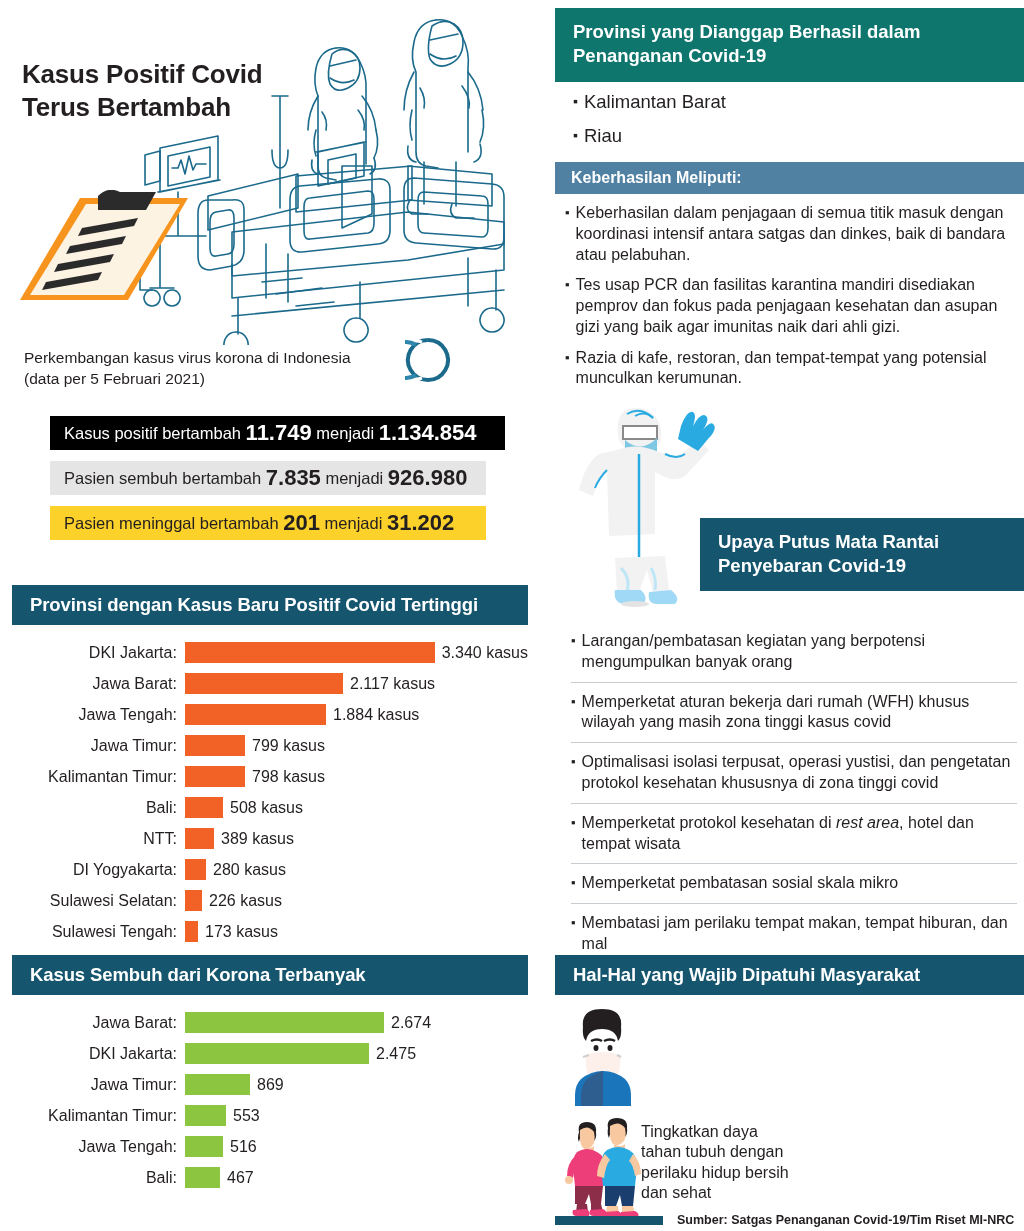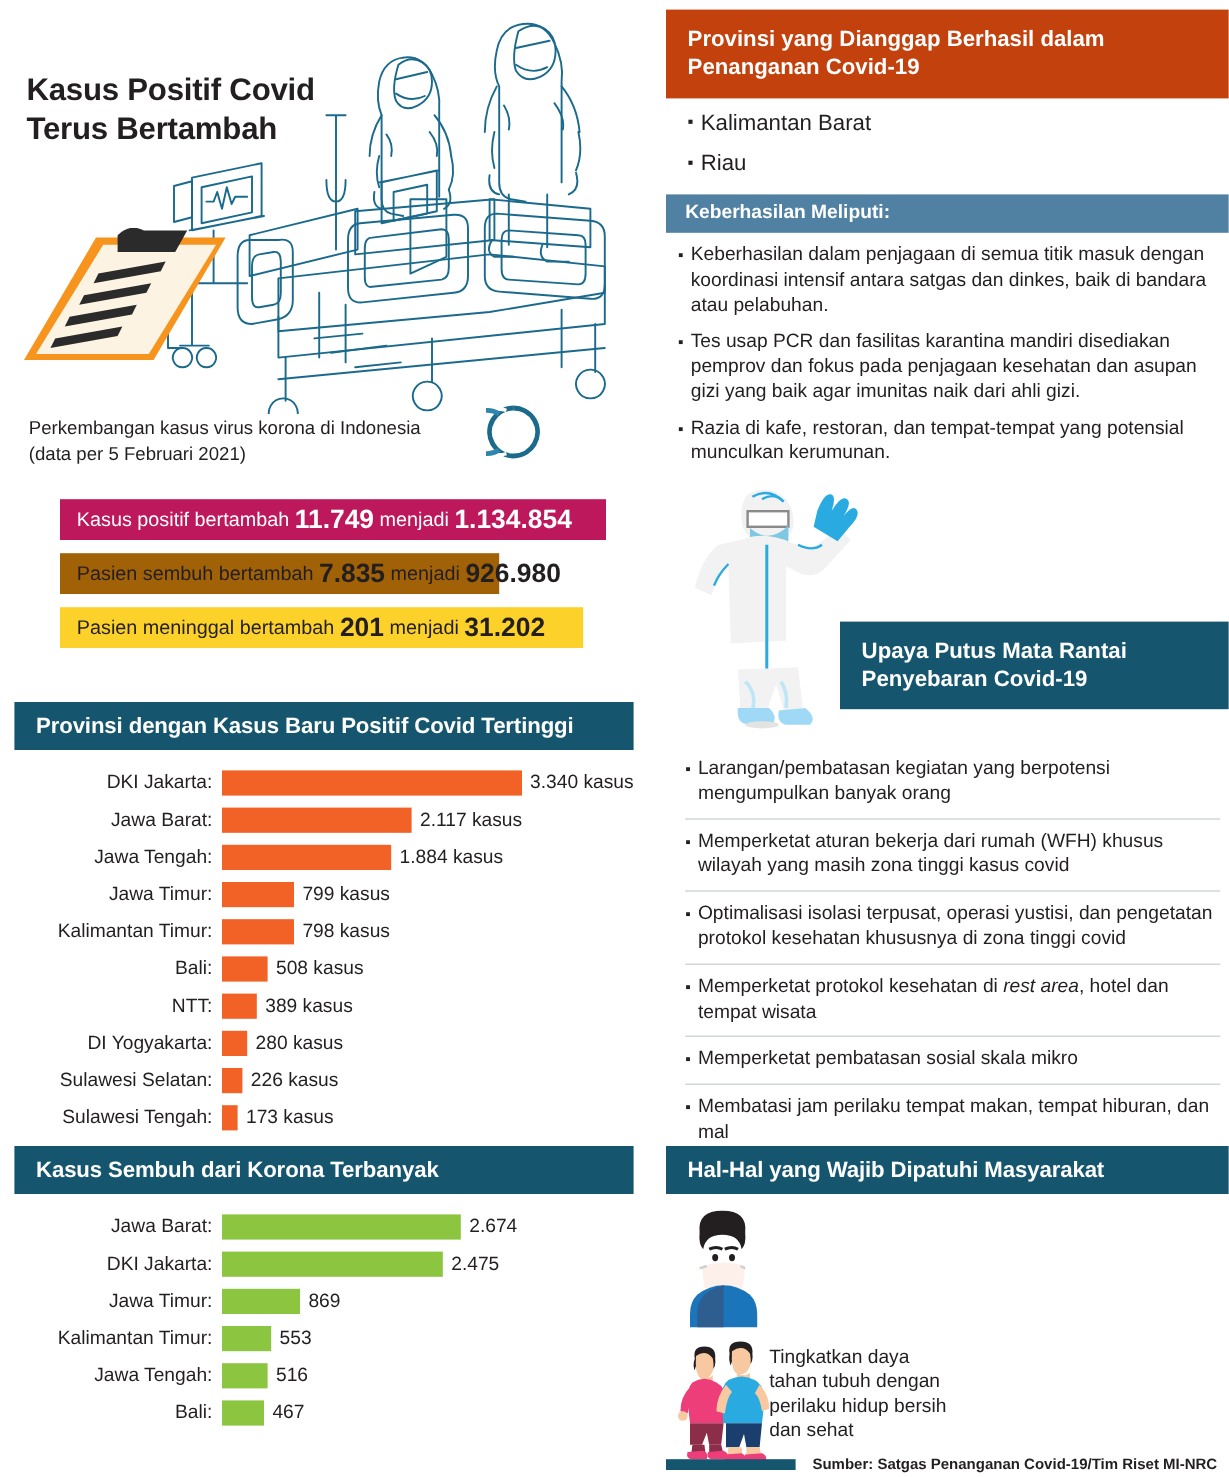--- a/index.html
+++ b/index.html
@@ -32,22 +32,22 @@
 
   
   .stats { position: absolute; left: 50px; top: 416px; width: 455px; }
   .stat {
     height: 34px; margin-bottom: 11px;
     display: flex; align-items: center;
     padding-left: 14px;
     font-size: 16.5px; white-space: nowrap;
   }
   .stat .b { font-weight: bold; font-size: 22px; }
-  .stat-positif   { background: #be185d; color: #ffffff; width: 455px; }
-  .stat-sembuh    { background: #a16207; color: #231f20; width: 366px; }
+  .stat-positif   { background: #000000; color: #ffffff; width: 455px; }
+  .stat-sembuh    { background: #e5e5e5; color: #231f20; width: 436px; }
   .stat-meninggal { background: #fcd12a; color: #231f20; width: 436px; }
 
   
   .sec-head {
     background: #15566e; color: #ffffff;
     font-size: 18.5px; font-weight: bold;
     padding: 9px 0 9px 18px;
     letter-spacing: -0.1px;
   }
 
@@ -58,21 +58,21 @@
     width: 173px; text-align: right; padding-right: 8px;
     font-size: 16px; color: #231f20; white-space: nowrap;
   }
   .row-bar { height: 21px; }
   .row-bar.orange { background: #f26227; }
   .row-bar.green  { background: #8cc540; }
   .row-val { font-size: 16px; padding-left: 7px; white-space: nowrap; }
 
   
   .panel-head {
-    background: #c2410c; color: #fff;
+    background: #0f766e; color: #fff;
     font-weight: bold; font-size: 18.5px; line-height: 1.32;
     padding: 12px 16px 13px 18px;
   }
   .sub-head {
     background: #5081a3; color: #ffffff;
     font-weight: bold; font-size: 16px;
     padding: 7px 0 7px 16px;
   }
   .bullets { padding: 9px 6px 0 10px; }
   .bullet {

